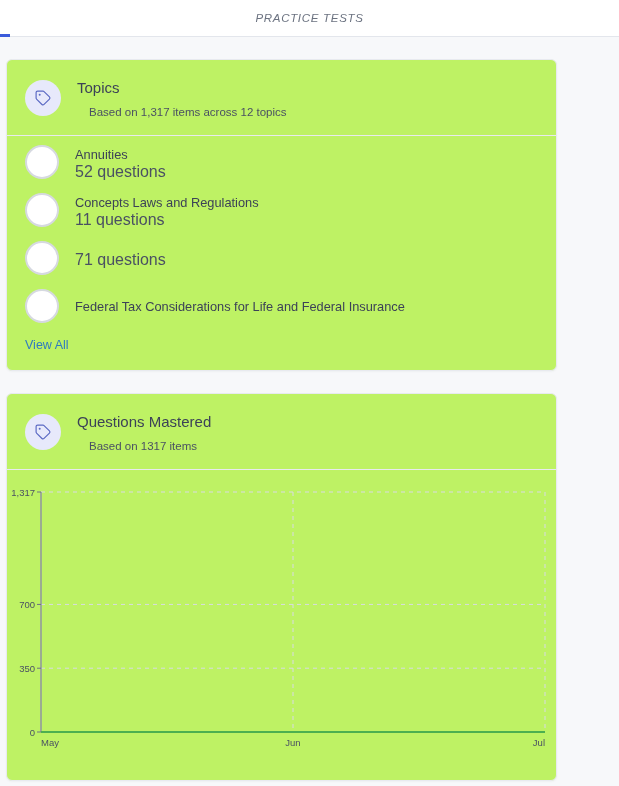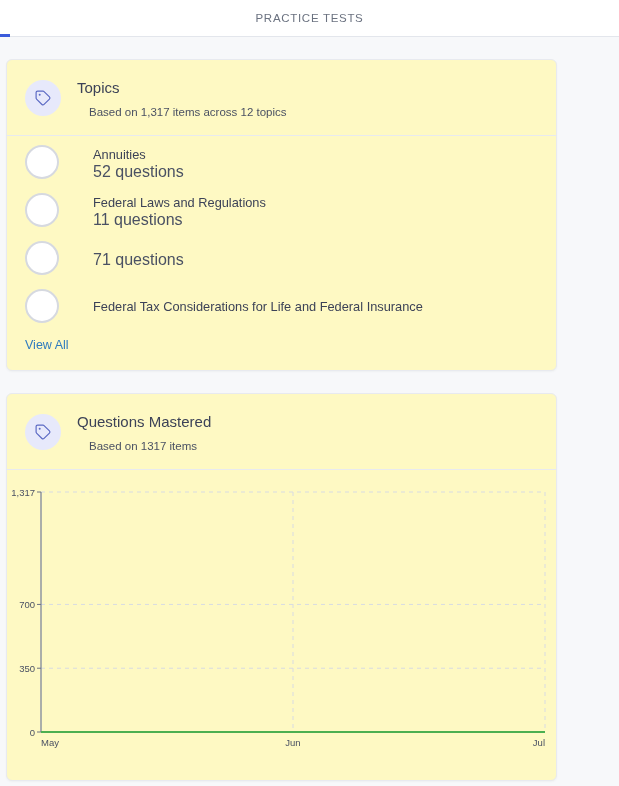--- a/index.html
+++ b/index.html
@@ -17,39 +17,40 @@
 
   
   .topbar {
     position: relative;
     height: 36px;
     background: #ffffff;
     border-bottom: 1px solid #e3e6ec;
     display: flex;
     align-items: center;
     justify-content: center;
+    font-style: italic;
   }
   .topbar-title {
     font-size: 11.5px;
     letter-spacing: 0.7px;
     color: #6b7280;
     font-weight: 400;
   }
   .topbar-accent {
     position: absolute;
     left: 0;
     bottom: -1px;
     width: 10px;
     height: 3px;
     background: #3b5bdb;
   }
 
   
   .card {
-    background: #fef9c3;
+    background: #bef264;
     border: 1px solid #e8eaef;
     border-radius: 6px;
     margin: 22px 62px 0 6px;
     box-shadow: 0 1px 2px rgba(30,40,60,0.04);
     overflow: hidden;
   }
   .card-header {
     display: flex;
     align-items: flex-start;
     padding: 18px 18px 16px 18px;
@@ -82,21 +83,20 @@
     margin-left: 12px;
   }
   .card-header-text { padding-top: 1px; }
 
   
   .topic-list { padding: 2px 0 0 0; }
   .topic-row {
     display: flex;
     align-items: center;
     padding: 7px 18px;
-    gap: 18px;
   }
   .topic-radio {
     flex: none;
     width: 30px;
     height: 30px;
     border-radius: 50%;
     border: 2px solid #d6d9e0;
     background: #fff;
     margin-right: 16px;
   }
@@ -165,21 +165,21 @@
     <div class="topic-row">
       <div class="topic-radio"></div>
       <div class="topic-text">
         <div class="topic-name">Annuities</div>
         <div class="topic-count">52 questions</div>
       </div>
     </div>
     <div class="topic-row">
       <div class="topic-radio"></div>
       <div class="topic-text">
-        <div class="topic-name">Federal Laws and Regulations</div>
+        <div class="topic-name">Concepts Laws and Regulations</div>
         <div class="topic-count">11 questions</div>
       </div>
     </div>
     <div class="topic-row">
       <div class="topic-radio"></div>
       <div class="topic-text">
         <div class="topic-count">71 questions</div>
       </div>
     </div>
     <div class="topic-row">

